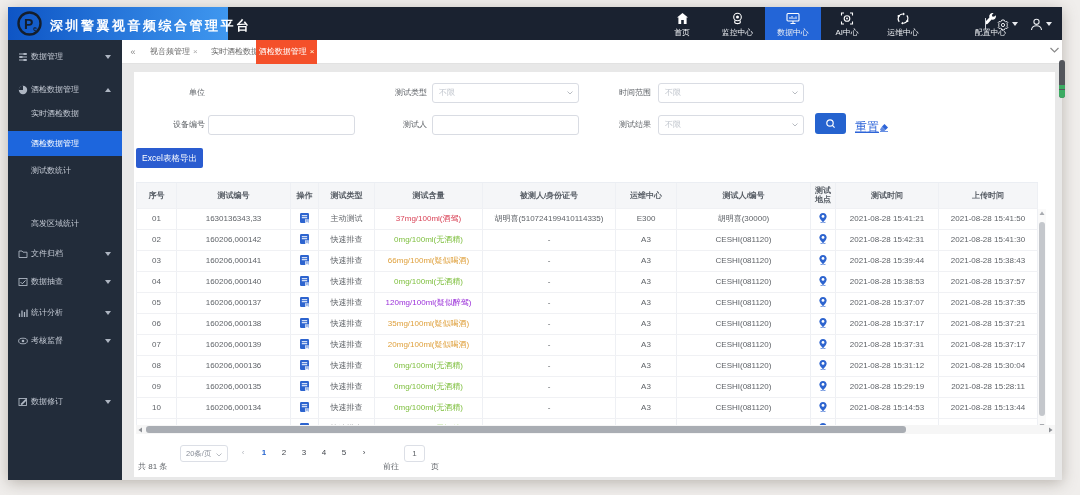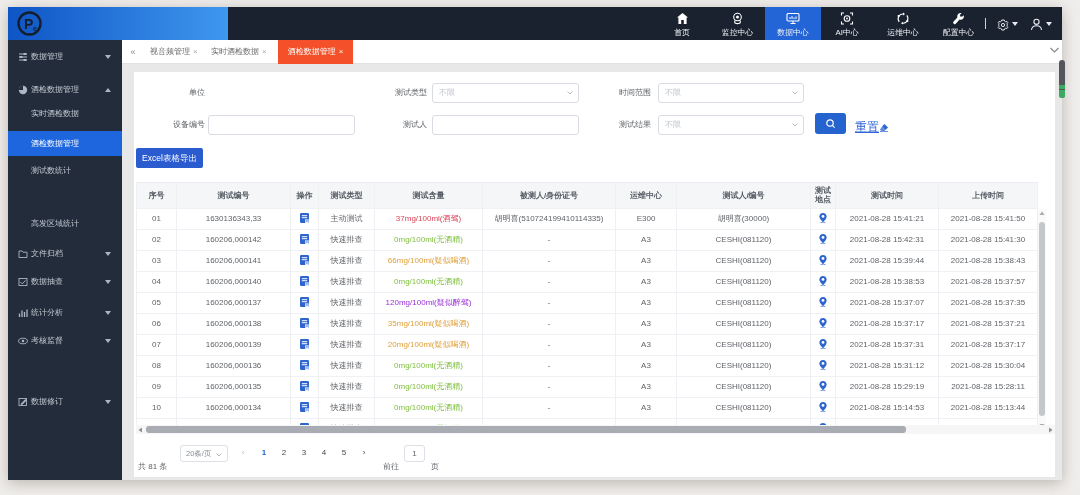--- a/index.html
+++ b/index.html
@@ -172,21 +172,21 @@
     </div>
 <div class="ni" style="left:867px;width:56px">
       <span class="nico"><svg width="14" height="13" viewBox="0 0 14 13">
           <path d="M3.2 9.8 A4.8 4.8 0 0 1 7 2 M10.8 3.4 A4.8 4.8 0 0 1 7 11.2" fill="none" stroke="#fff" stroke-width="1.1"></path>
           <path d="M7 0.6 L9 2 L7 3.4 Z M7 9.8 L5 11.2 L7 12.6 Z" fill="#fff"></path>
           <circle cx="2.6" cy="4" r="1.1" fill="#fff"></circle>
           <circle cx="11.4" cy="9" r="1.1" fill="#fff"></circle>
         </svg></span>
       <span class="ntx">运维中心</span>
     </div>
-<div class="ni" style="left:923px;width:55px">
+<div class="ni" style="left:955px;width:55px">
       <span class="nico"><svg width="13" height="13" viewBox="0 0 13 13">
           <path d="M11.8 3.2 A3.4 3.4 0 0 1 7.6 7.6 L4 11.6 A1.5 1.5 0 0 1 1.6 9.4 L5.4 5.6 A3.4 3.4 0 0 1 9.6 1.2 L7.8 3 L8.6 4.8 L10.4 4.6 Z" fill="#fff"></path>
         </svg></span>
       <span class="ntx">配置中心</span>
     </div>
 <div class="sep"></div>
 <div class="gp" style="left:989px;top:10px"><svg width="12" height="12" viewBox="0 0 12 12">
         <path d="M6 1 L7.2 1 L7.6 2.2 A4 4 0 0 1 8.8 2.9 L10 2.5 L10.8 3.6 L10 4.6 A4 4 0 0 1 10.3 6 A4 4 0 0 1 10 7.4 L10.8 8.4 L10 9.5 L8.8 9.1 A4 4 0 0 1 7.6 9.8 L7.2 11 L6 11 L4.8 11 L4.4 9.8 A4 4 0 0 1 3.2 9.1 L2 9.5 L1.2 8.4 L2 7.4 A4 4 0 0 1 1.7 6 A4 4 0 0 1 2 4.6 L1.2 3.6 L2 2.5 L3.2 2.9 A4 4 0 0 1 4.4 2.2 L4.8 1 Z" fill="none" stroke="#e8eaee" stroke-width="1"></path>
         <circle cx="6" cy="6" r="1.6" fill="none" stroke="#e8eaee" stroke-width="1"></circle>
       </svg></div>
@@ -196,26 +196,27 @@
         <path d="M1.5 12 Q1.8 7.8 6.5 7.8 Q11.2 7.8 11.5 12" fill="none" stroke="#e8eaee" stroke-width="1.1"></path>
       </svg></div>
     <span class="car cd wcar" style="left:1038px;top:15px"></span>
 </div>
 <div class="logo">
 <svg class="lcirc" width="27" height="27" viewBox="0 0 27 27">
       <circle cx="13.5" cy="13.5" r="11" fill="none" stroke="#141e2c" stroke-width="2.4"></circle>
       <text x="8" y="19" font-size="14" font-weight="bold" fill="#141e2c" font-family="Liberation Sans">P</text>
       <text x="17" y="21" font-size="7" font-weight="bold" fill="#141e2c" font-family="Liberation Sans">e</text>
     </svg>
+<div class="ltitle">深圳警翼视音频综合管理平台</div>
 </div>
 <div class="tabbar"></div>
 <div class="larr">«</div>
 <div class="tb" style="left:150px">视音频管理<span class="x">×</span></div>
 <div class="tb" style="left:211px">实时酒检数据<span class="x">×</span></div>
-<div class="tb tbact" style="left:278px;width:75px">酒检数据管理<span class="x">×</span></div>
+<div class="tb tbact" style="left:256px;width:61px">酒检数据管理<span class="x">×</span></div>
 <svg class="rchev" viewBox="0 0 11 10">
     <path d="M1.5 3 L5.5 7 L9.5 3" fill="none" stroke="#8a8a8a" stroke-width="1.2"></path>
   </svg>
 <div class="panel">
  <div class="lb" style="left:31px;top:11px;width:40px">单位</div>
  <div class="lb" style="left:253px;top:11px;width:40px">测试类型</div>
  <div class="inp" style="left:298px;top:11px;width:147px"><span class="ph">不限</span><svg class="chev" viewBox="0 0 6 4">
         <path d="M0.5 0.5 L3 3 L5.5 0.5" fill="none" stroke="#b0b4bb" stroke-width="0.9"></path>
       </svg></div>
  <div class="lb" style="left:477px;top:11px;width:40px">时间范围</div>

